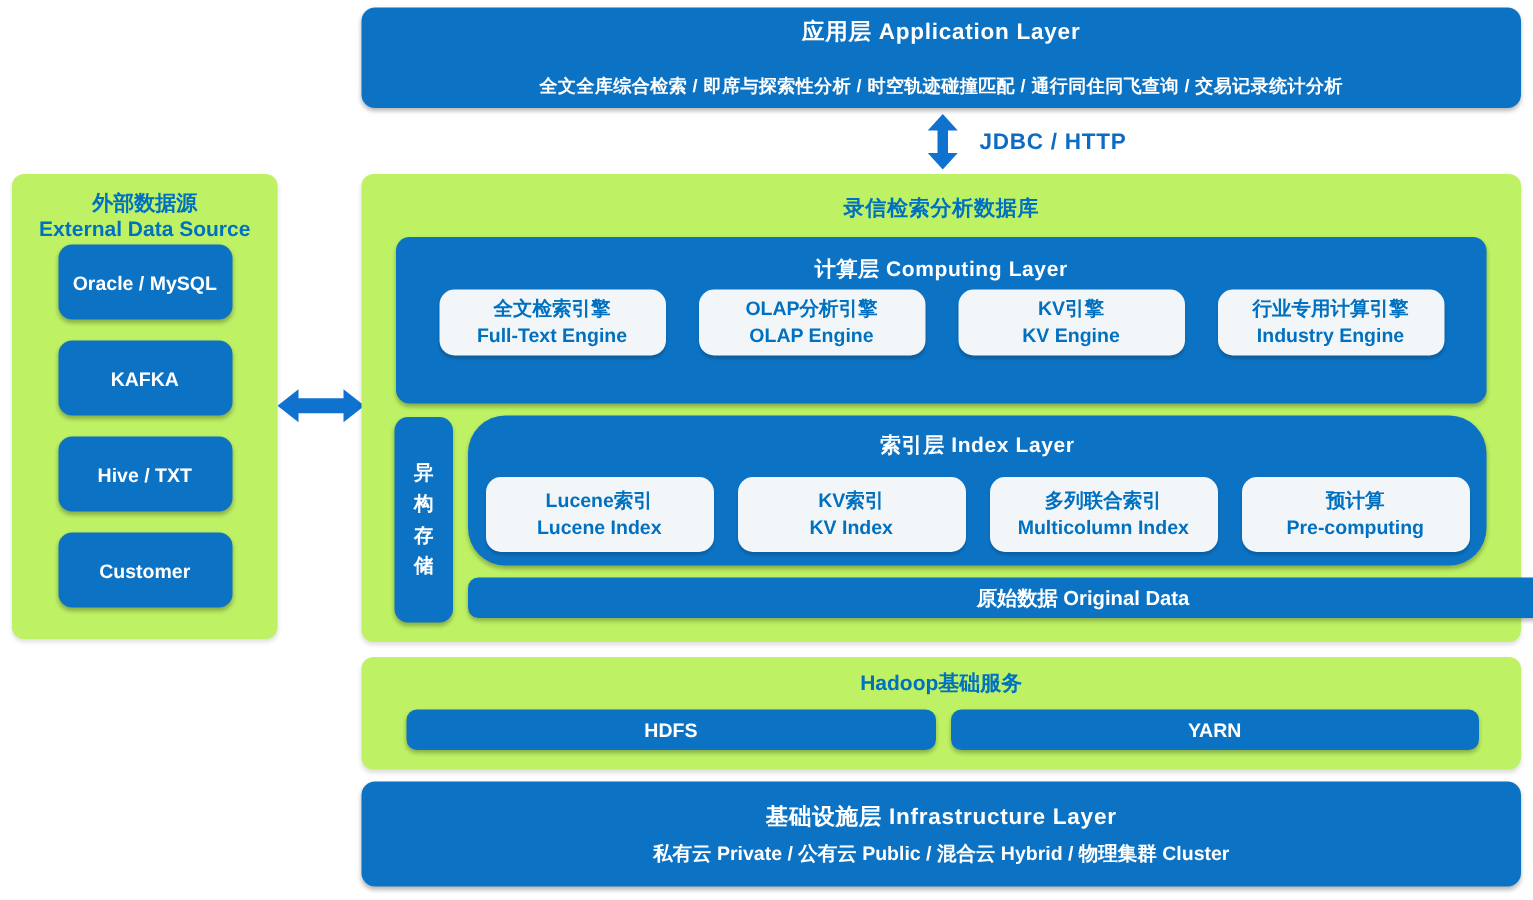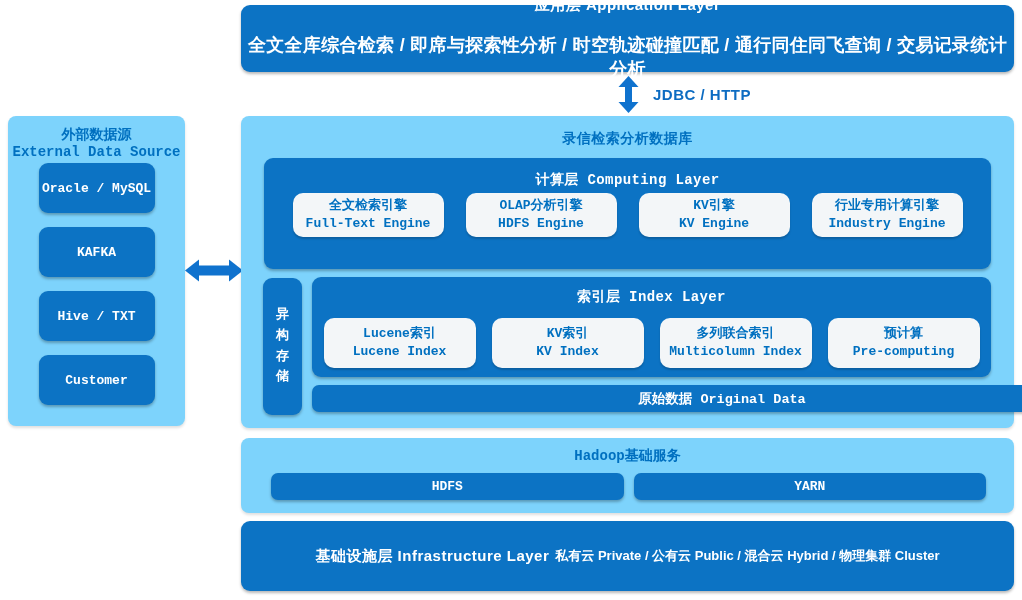--- a/index.html
+++ b/index.html
@@ -8,33 +8,33 @@
     background: #ffffff;
   }
   #stage {
     position: relative;
     width: 1022px;
     height: 600px;
     background: #ffffff;
     overflow: hidden;
     font-weight: bold;
   }
-  .gray-panel  { background: #7dd3fc; border-radius: 8px; box-shadow: 0 2px 3px rgba(0,0,0,.13); font-family: Liberation Mono, monospace; }
+  .gray-panel  { background: #bef264; border-radius: 8px; box-shadow: 0 2px 3px rgba(0,0,0,.13); }
   .blue-box    { background: #0c73c4; color: #ffffff; border-radius: 9px; box-shadow: 0 2px 3px rgba(0,0,0,.28); }
   .light-box   { background: #f3f6f8; color: #0070c0; border-radius: 10px; box-shadow: 0 2px 2px rgba(0,0,0,.18); }
   .blue-text   { color: #0070c0; }
 
   
   .app-banner {
     position: absolute; left: 241px; top: 5px; width: 773px; height: 67px;
     display: flex; flex-direction: column; align-items: center; justify-content: center;
     gap: 18px; text-align: center;
   }
   .app-banner .t1 { font-size: 15px; letter-spacing: .5px; }
-  .app-banner .t2 { font-size: 18px; letter-spacing: .3px; }
+  .app-banner .t2 { font-size: 12px; letter-spacing: .3px; }
 
   
   .jdbc-wrap {
     position: absolute; left: 617px; top: 76px; height: 37px;
     display: flex; align-items: center;
   }
   .jdbc-wrap svg { display: block; }
   .jdbc-label { margin-left: 13px; font-size: 15px; color: #0d6cc2; letter-spacing: .5px; }
 
   
@@ -75,20 +75,21 @@
 
   .hetero-bar {
     position: absolute; left: 22px; top: 162px; width: 39px; height: 137px;
     display: flex; align-items: center; justify-content: center;
     font-size: 13px; line-height: 1.6; white-space: pre-line; text-align: center;
   }
 
   .index-box {
     position: absolute; left: 71px; top: 161px; width: 679px; height: 100px;
     text-align: center;
+    border-radius: 25px;
   }
   .index-box .layer-title { margin-top: 11px; }
   .index-row { margin-top: 12px; display: flex; justify-content: center; gap: 16px; }
   .index-item {
     width: 152px; height: 50px; font-size: 13px; line-height: 1.35;
     display: flex; flex-direction: column; align-items: center; justify-content: center;
   }
 
   .original-bar {
     position: absolute; left: 71px; top: 269px; width: 820px; height: 27px;
@@ -106,21 +107,21 @@
     margin-top: 8px; display: flex; gap: 10px; padding: 0 28px 0 30px;
   }
   .svc-bar {
     flex: 1; height: 27px; border-radius: 7px; font-size: 13px;
     display: flex; align-items: center; justify-content: center;
   }
 
   
   .infra-banner {
     position: absolute; left: 241px; top: 521px; width: 773px; height: 70px;
-    display: flex; flex-direction: row; align-items: center; justify-content: center;
+    display: flex; flex-direction: column; align-items: center; justify-content: center;
     gap: 6px; text-align: center;
   }
   .infra-banner .t1 { font-size: 15px; letter-spacing: .5px; }
   .infra-banner .t2 { font-size: 13px; }
 </style>
 </head>
 <body>
 
 <div id="stage">
 
@@ -166,21 +167,21 @@
 
     <div class="computing-box blue-box">
       <div class="layer-title">计算层 Computing Layer</div>
       <div class="engine-row">
         <div class="engine-box light-box">
           <span>全文检索引擎</span>
           <span>Full-Text Engine</span>
         </div>
         <div class="engine-box light-box">
           <span>OLAP分析引擎</span>
-          <span>HDFS Engine</span>
+          <span>OLAP Engine</span>
         </div>
         <div class="engine-box light-box">
           <span>KV引擎</span>
           <span>KV Engine</span>
         </div>
         <div class="engine-box light-box">
           <span>行业专用计算引擎</span>
           <span>Industry Engine</span>
         </div>
       </div>

